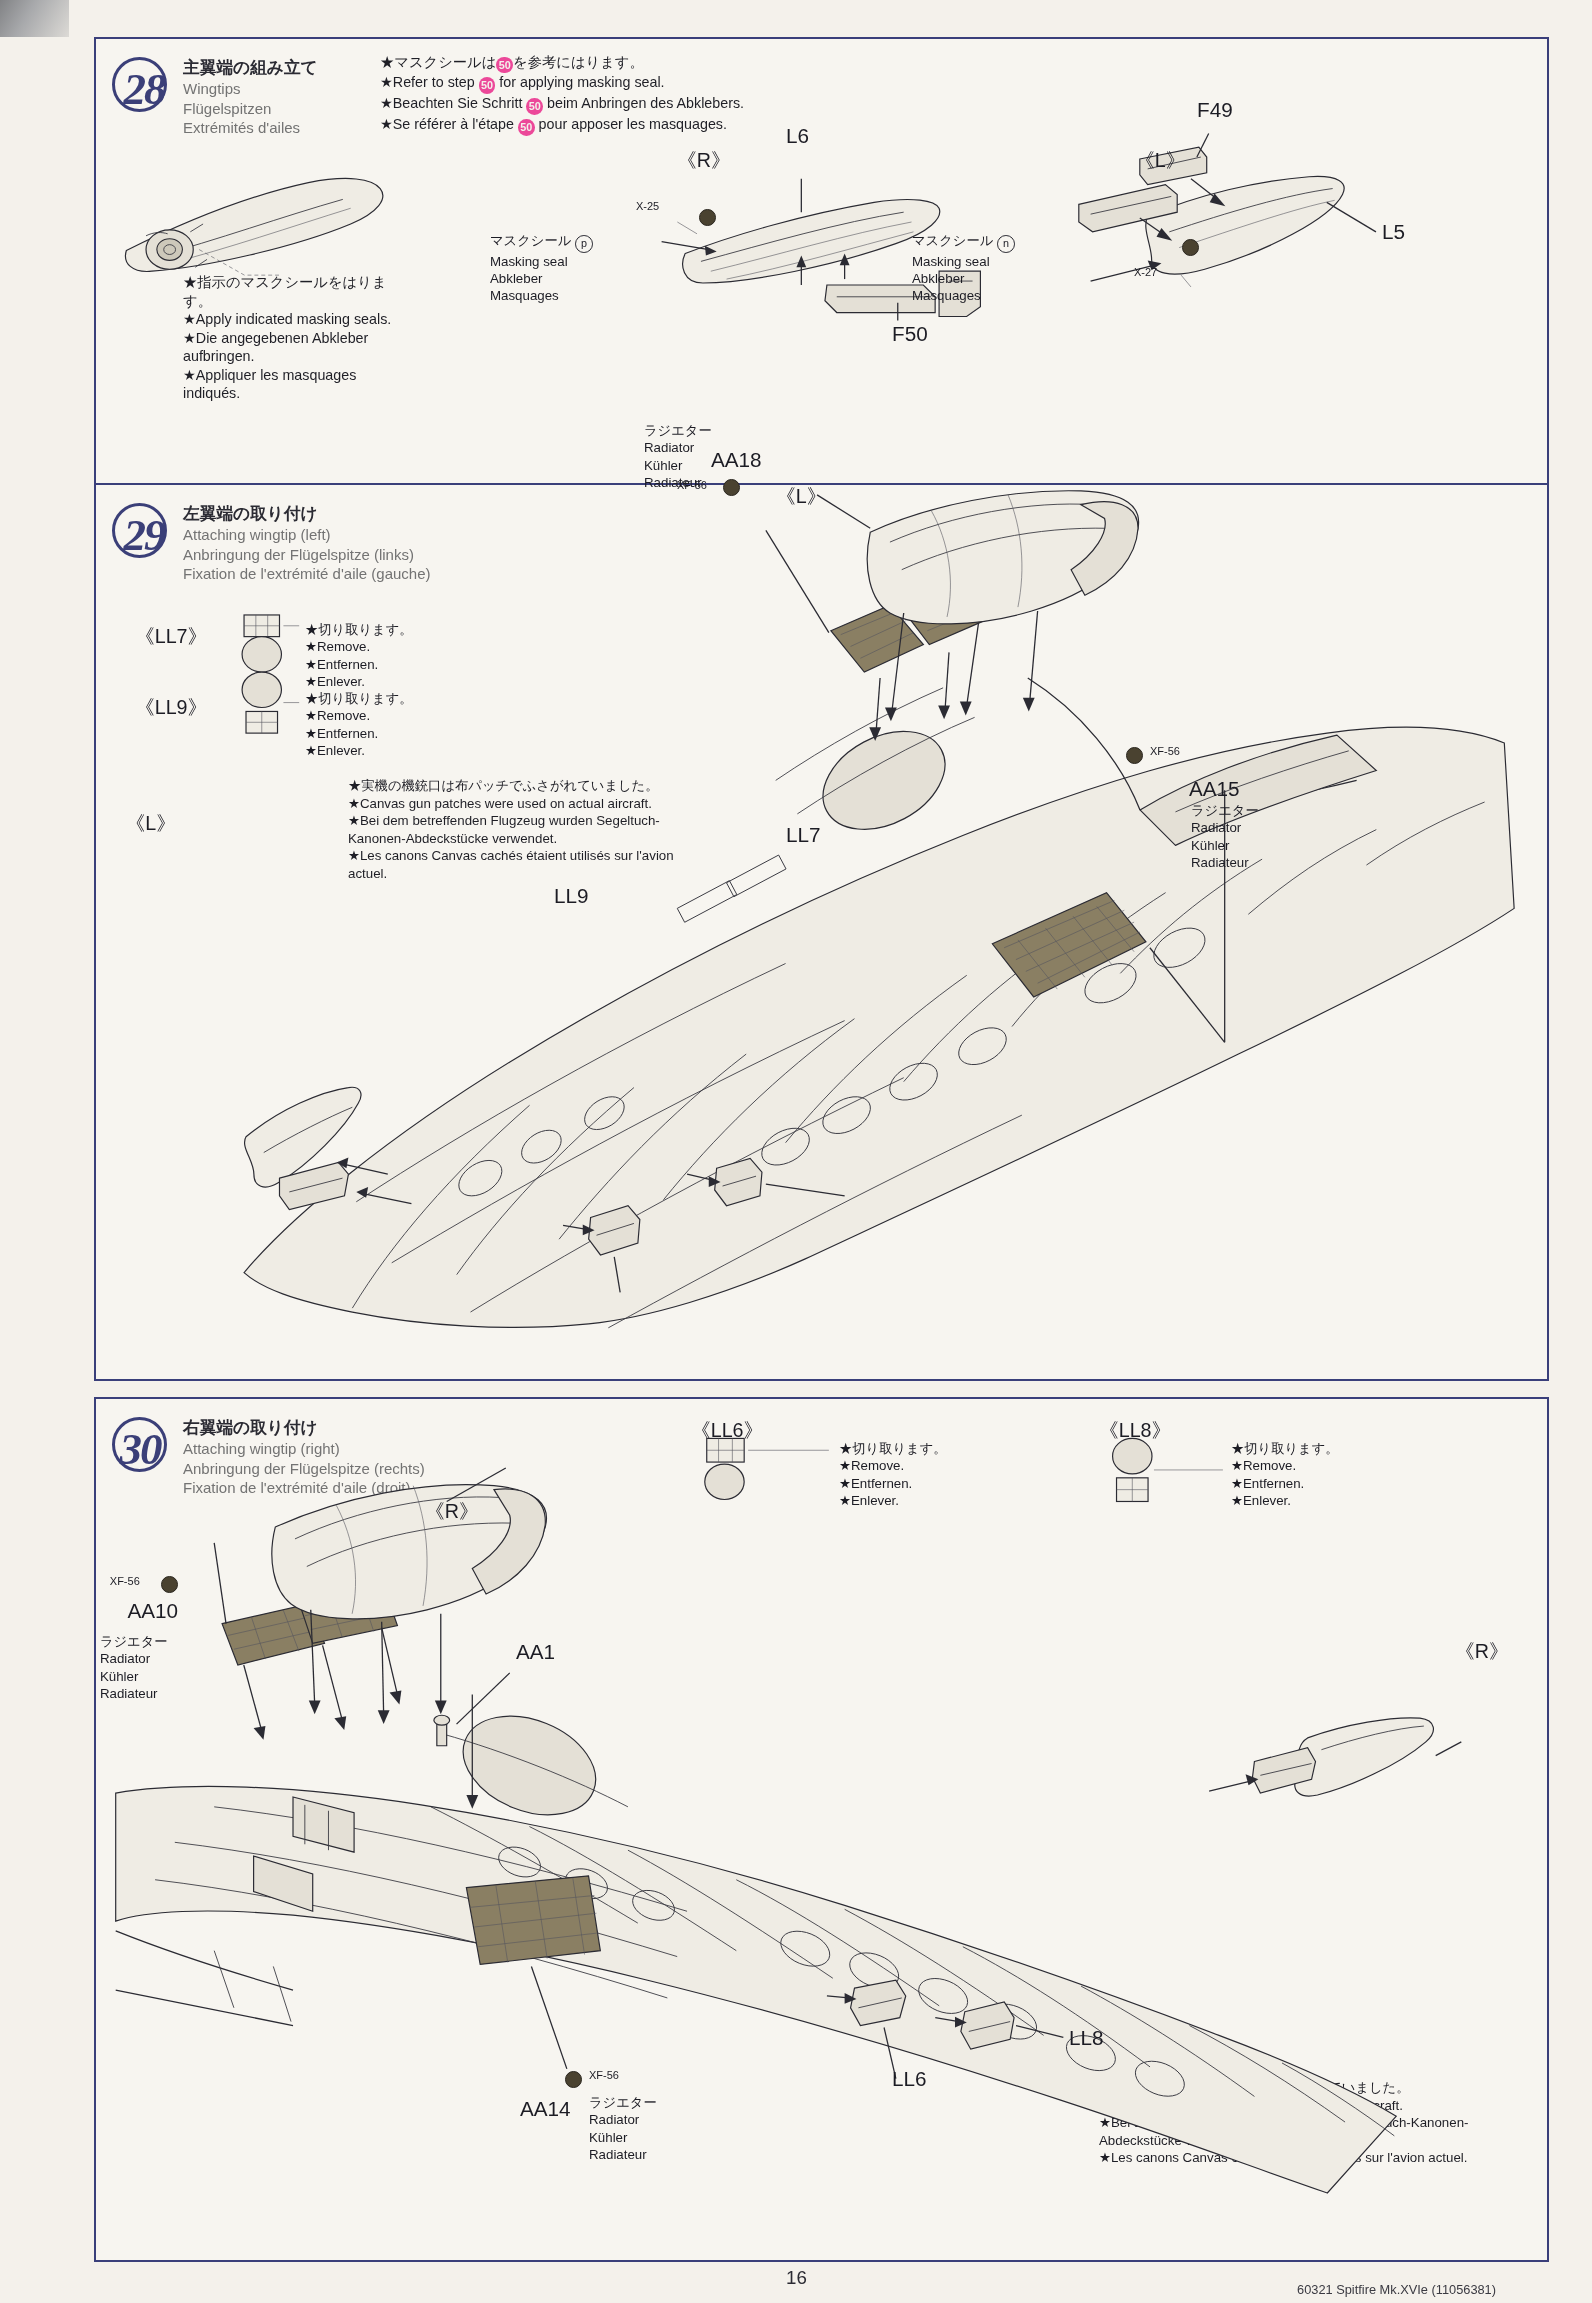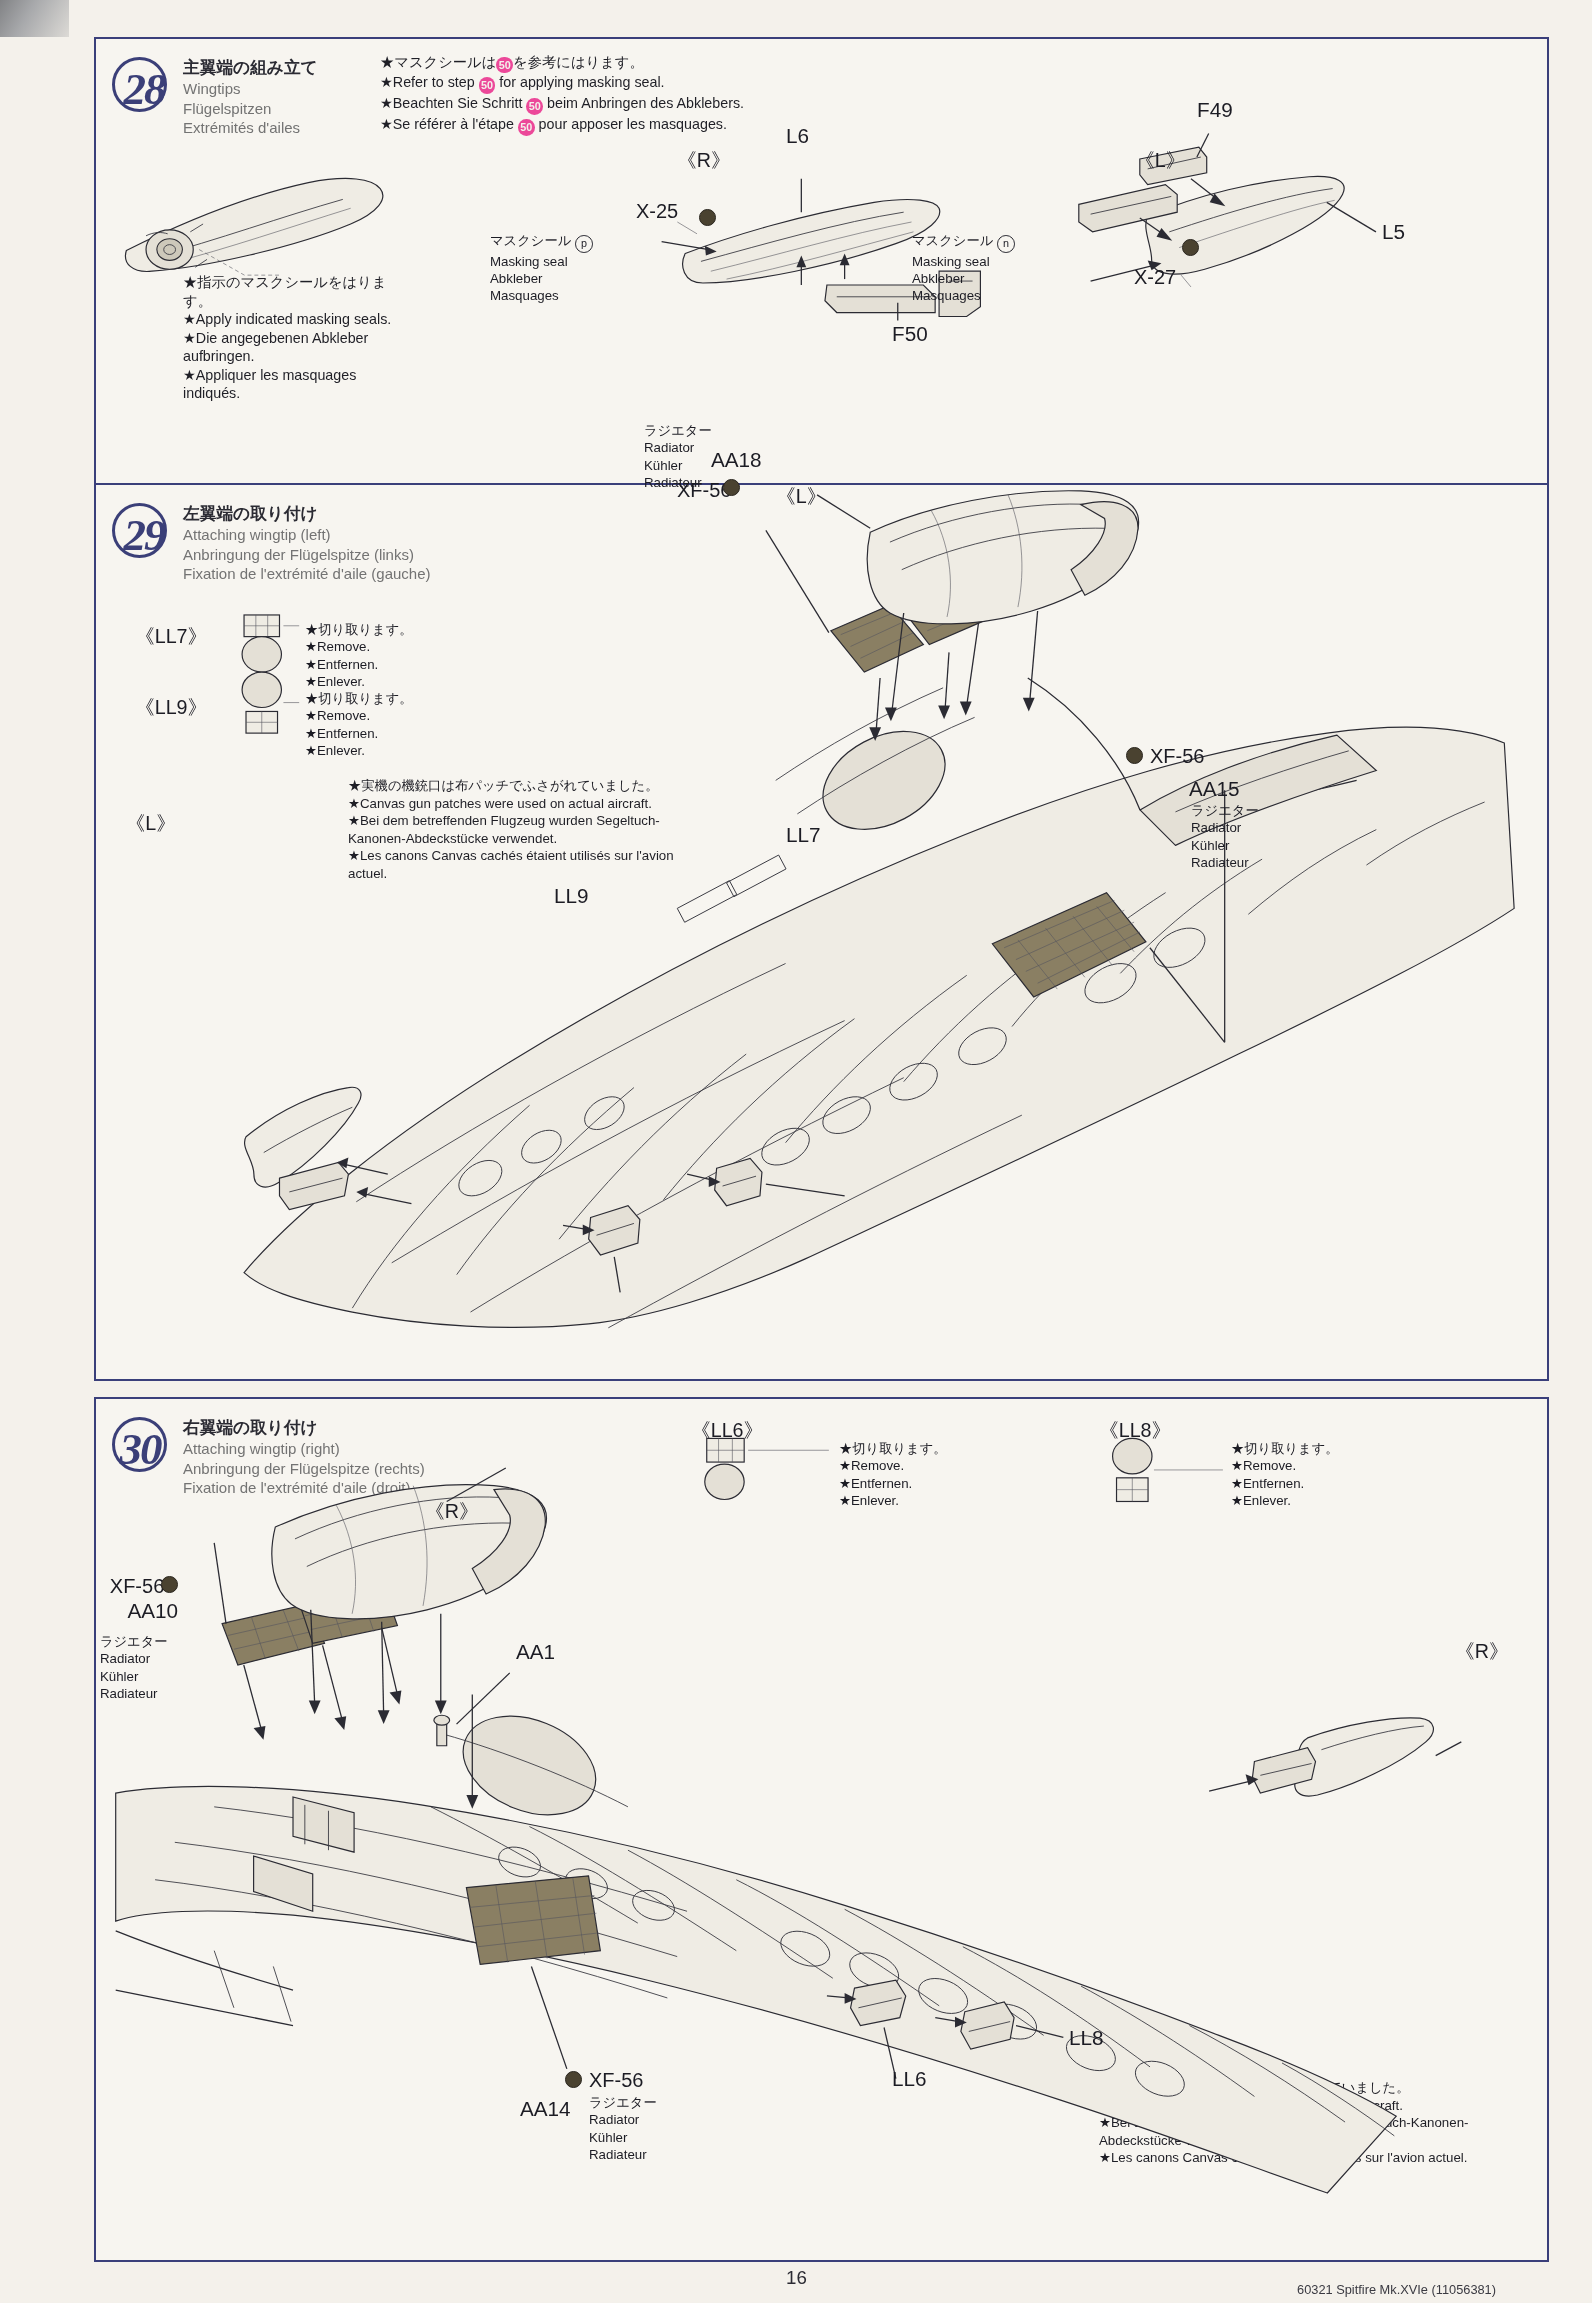--- a/index.html
+++ b/index.html
@@ -43,21 +43,21 @@
     border:3px solid #3b3f78;
     border-radius:50%;
     box-sizing:border-box;
   }
   .titleblock{position:absolute;line-height:1.32;}
   .t-jp{font-size:16.7px;font-weight:700;color:#2b2b33;}
   .t-en{font-size:15px;color:#737373;}
   .note{position:absolute;line-height:1.3;font-size:14.3px;color:#1f1f26;}
   .small{font-size:13.3px;line-height:1.32;}
   .label{position:absolute;font-size:20.7px;color:#1c1c24;}
-  .label-sm{position:absolute;font-size:20px;color:#1c1c24;}
+  .label-sm{position:absolute;font-size:11px;color:#1c1c24;}
   .label-xs{position:absolute;font-size:13.3px;color:#1c1c24;line-height:1.3;}
   .bracket{position:absolute;font-size:19.7px;color:#1c1c24;}
   .paintdot{
     position:absolute;width:14.8px;height:14.8px;border-radius:50%;
     background:#4a4230;border:1px solid #2b2720;
   }
   .stepbadge{
     display:inline-block;width:16.7px;height:16.7px;border-radius:50%;
     background:#ec4899;color:#f4f1eb;font-size:10.8px;line-height:16.7px;
     text-align:center;vertical-align:-2px;font-weight:700;

